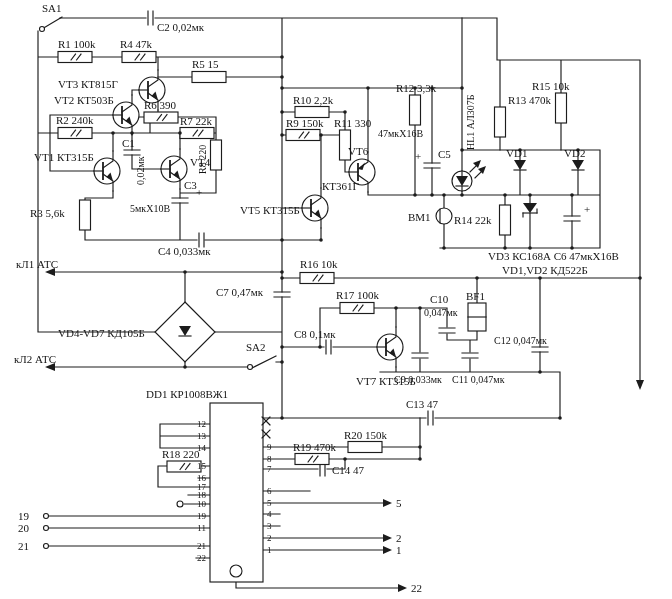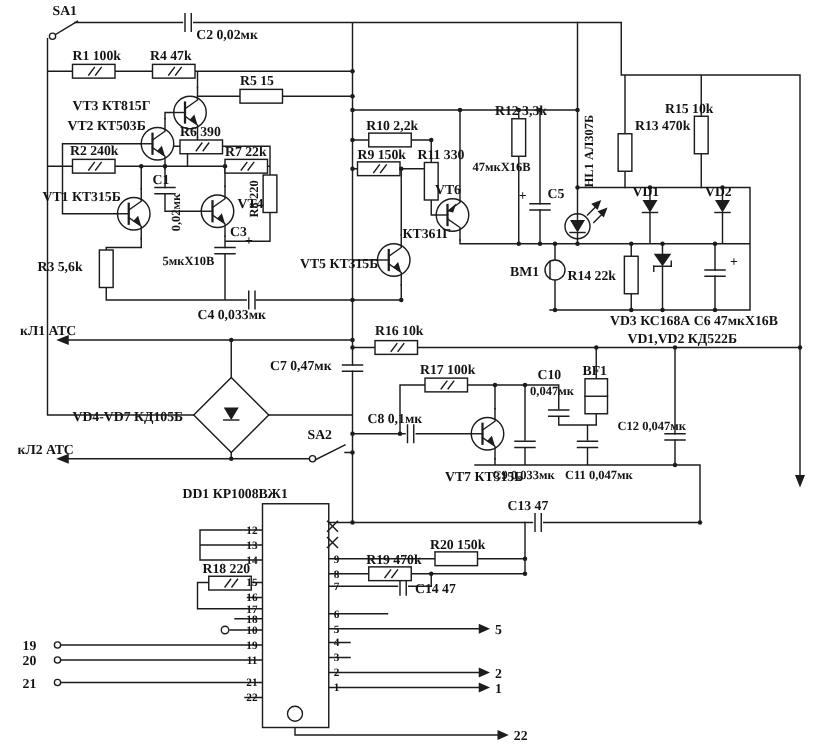--- a/index.html
+++ b/index.html
@@ -1,16 +1,16 @@
 <!DOCTYPE html>
 <html><head>
 <meta charset="utf-8">
 <style>
   html,body{margin:0;padding:0;background:#ffffff;}
-  .page{width:672px;height:599px;background:#fff;position:relative;overflow:hidden;font-weight:bold;}
+  .page{width:672px;height:599px;background:#fff;position:relative;overflow:hidden;}
   svg{display:block;}
   .wires path{stroke:#1c1c1c;stroke-width:1.15;fill:none;stroke-linecap:square;}
   .ln{stroke:#1c1c1c;stroke-width:1.15;fill:none;stroke-linecap:square;}
   .rb{fill:#ffffff;stroke:#1c1c1c;stroke-width:1.15;}
   .tc{fill:#ffffff;stroke:#1c1c1c;stroke-width:1.15;}
   .oc{fill:#ffffff;stroke:#1c1c1c;stroke-width:1.1;}
   .arr{fill:#1c1c1c;stroke:none;}
   .dot{fill:#1c1c1c;stroke:none;}
   .t{font-family:"Liberation Serif",serif;font-size:11px;fill:#141414;}
   .p{font-family:"Liberation Serif",serif;font-size:9px;fill:#141414;}

